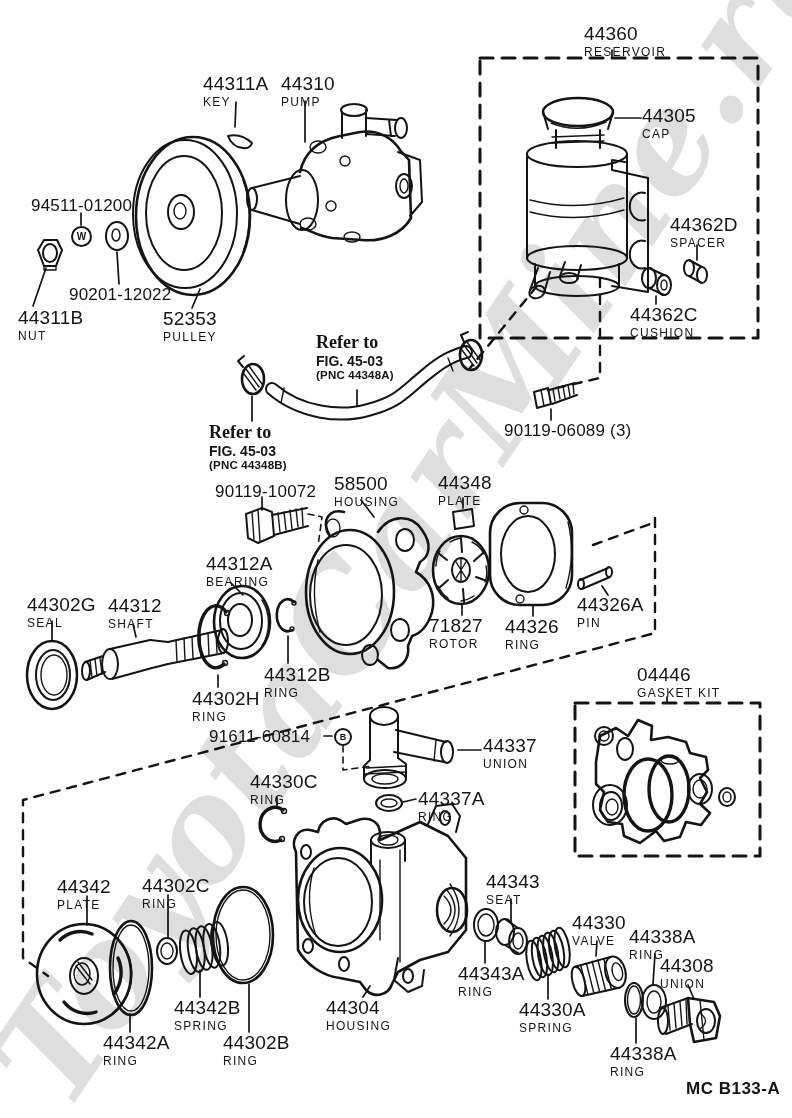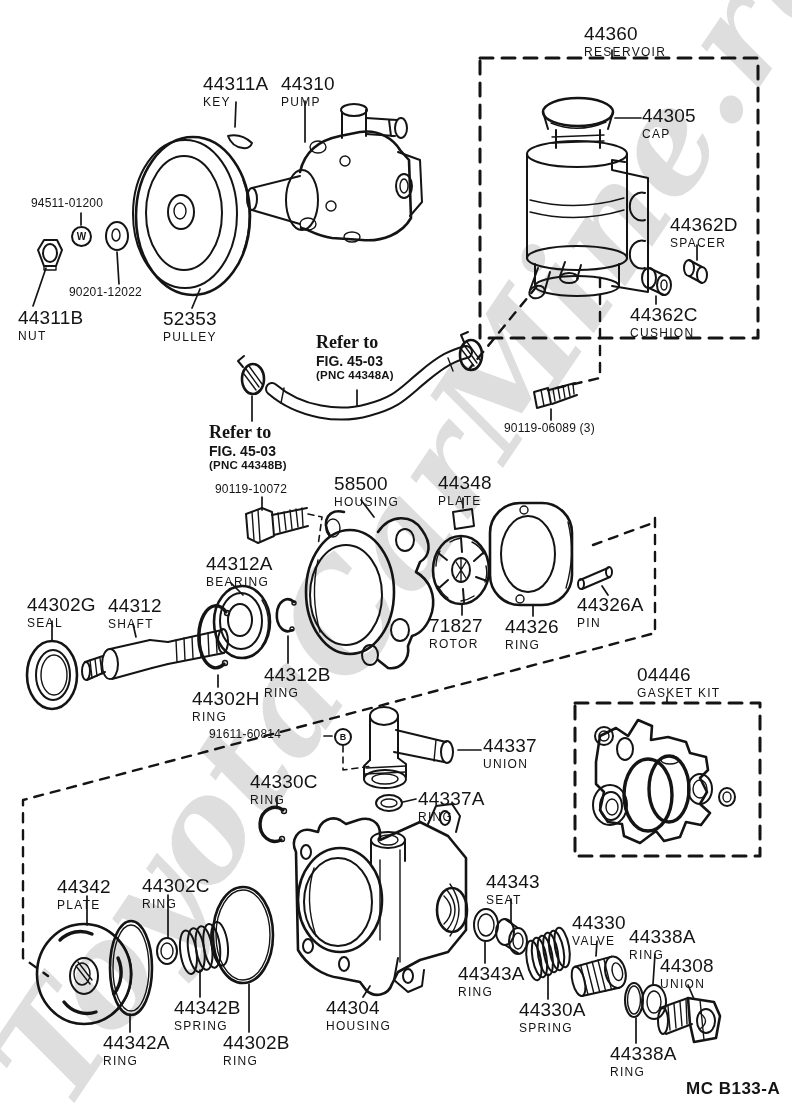--- a/index.html
+++ b/index.html
@@ -16,21 +16,21 @@
   #art .mid{stroke-width:2.6;}
   #art .thin{stroke-width:1.4;}
   #art .leader{stroke-width:1.7;}
   #art .dashbox{stroke-width:3;stroke-dasharray:13 9;}
   #art .dash{stroke-width:2.4;stroke-dasharray:9 8;}
   #art .dashthin{stroke-width:1.6;stroke-dasharray:6 5;}
   #art .hoseo{stroke-width:14;}
   #art .hosei{stroke:#fff;stroke-width:10;}
   .lbl{position:absolute;z-index:2;color:var(--ink);font-weight:normal;line-height:1;white-space:nowrap;}
   .lbl .num{display:block;font-size:19px;letter-spacing:0.2px;}
-  .lbl .num.sm{font-size:12px;}
+  .lbl .num.sm{font-size:17px;}
   .lbl .desc{display:block;font-size:12px;letter-spacing:1.3px;margin-top:3px;}
   .refer{position:absolute;z-index:2;color:var(--ink);font-weight:bold;line-height:1;white-space:nowrap;}
   .refer .r1{display:block;font-size:18px;font-family:Liberation Serif, serif;}
   .refer .r2{display:block;font-size:14px;margin-top:3px;}
   .refer .r3{display:block;font-size:11.5px;margin-top:2px;letter-spacing:0.2px;}
   .circ{position:absolute;z-index:2;border:2px solid var(--ink);border-radius:50%;
         color:var(--ink);font-weight:bold;text-align:center;}
   #icon-w{left:71px;top:226px;width:17px;height:17px;font-size:10px;line-height:17px;}
   #icon-b{left:334px;top:728px;width:14px;height:14px;font-size:9px;line-height:14px;}
   #fig-code{position:absolute;left:686px;top:1079px;z-index:2;font-size:17px;font-weight:bold;color:var(--ink);letter-spacing:0.5px;}

